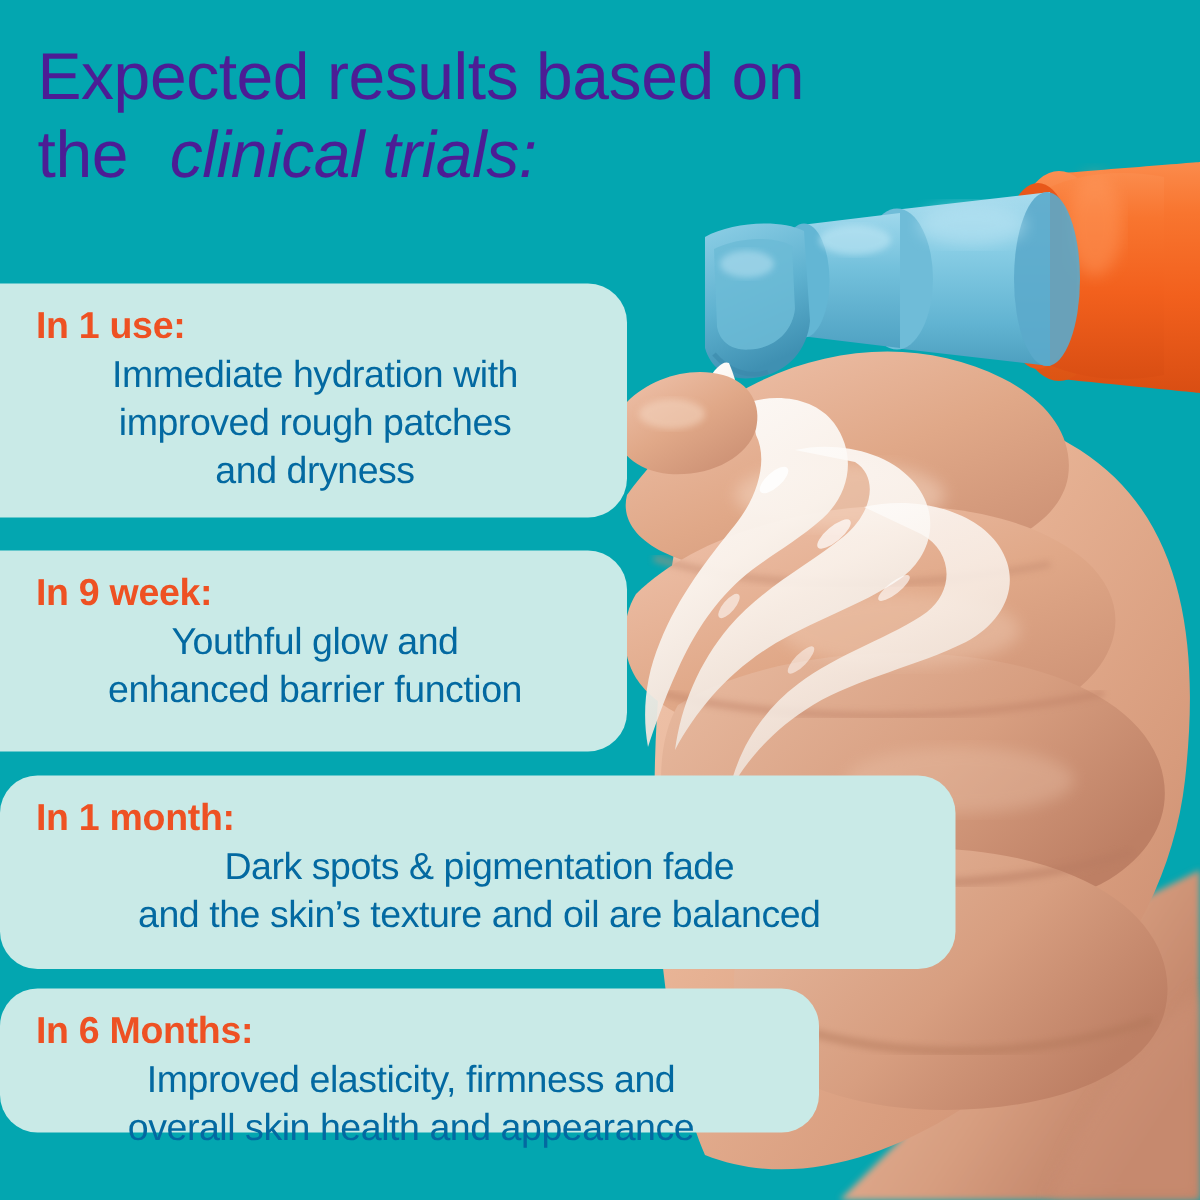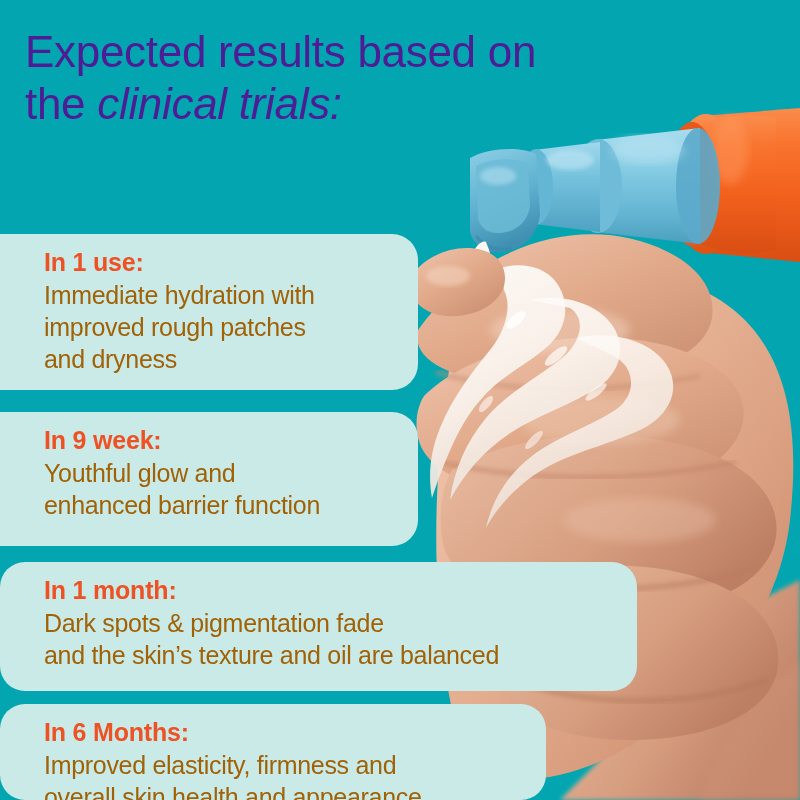--- a/index.html
+++ b/index.html
@@ -33,49 +33,49 @@
     position:absolute;
     left:25px; top:26px;
     width:660px;
     z-index:4;
     color:#4c1d95;
     font-size:44px;
     line-height:52px;
     font-weight:400;
     letter-spacing:-0.3px;
   }
-  #headline .ital { font-style:italic; }
+  #headline .ital { font-style:italic;margin-left:16px; }
 
   
   .card {
     position:absolute;
     left:0;
     background:#C9EAE7;
     border-top-right-radius:26px;
     border-bottom-right-radius:26px;
-    padding:12px 22px 14px 44px;
+    padding:12px 22px 14px 24px;
     z-index:2;
-    margin-top:45px;
   }
   .card.over { z-index:3;border-radius:25px; }
 
   .card-title {
     color:#EE5123;
     font-weight:700;
     font-size:25px;
     line-height:32px;
     letter-spacing:-0.2px;
     margin-bottom:1px;
   }
   .card-body {
-    color:#a16207;
+    color:#0369a1;
     font-size:25px;
     line-height:32px;
     letter-spacing:-0.3px;
     white-space:pre-line;
+    text-align:center;
   }
 
   #card-1 { top:189px; width:418px; height:156px; }
   #card-2 { top:367px; width:418px; height:134px; }
   #card-3 { top:517px; width:637px; height:129px; }
   #card-4 { top:659px; width:546px; height:96px; }
 </style>
 </head>
 <body>
 

